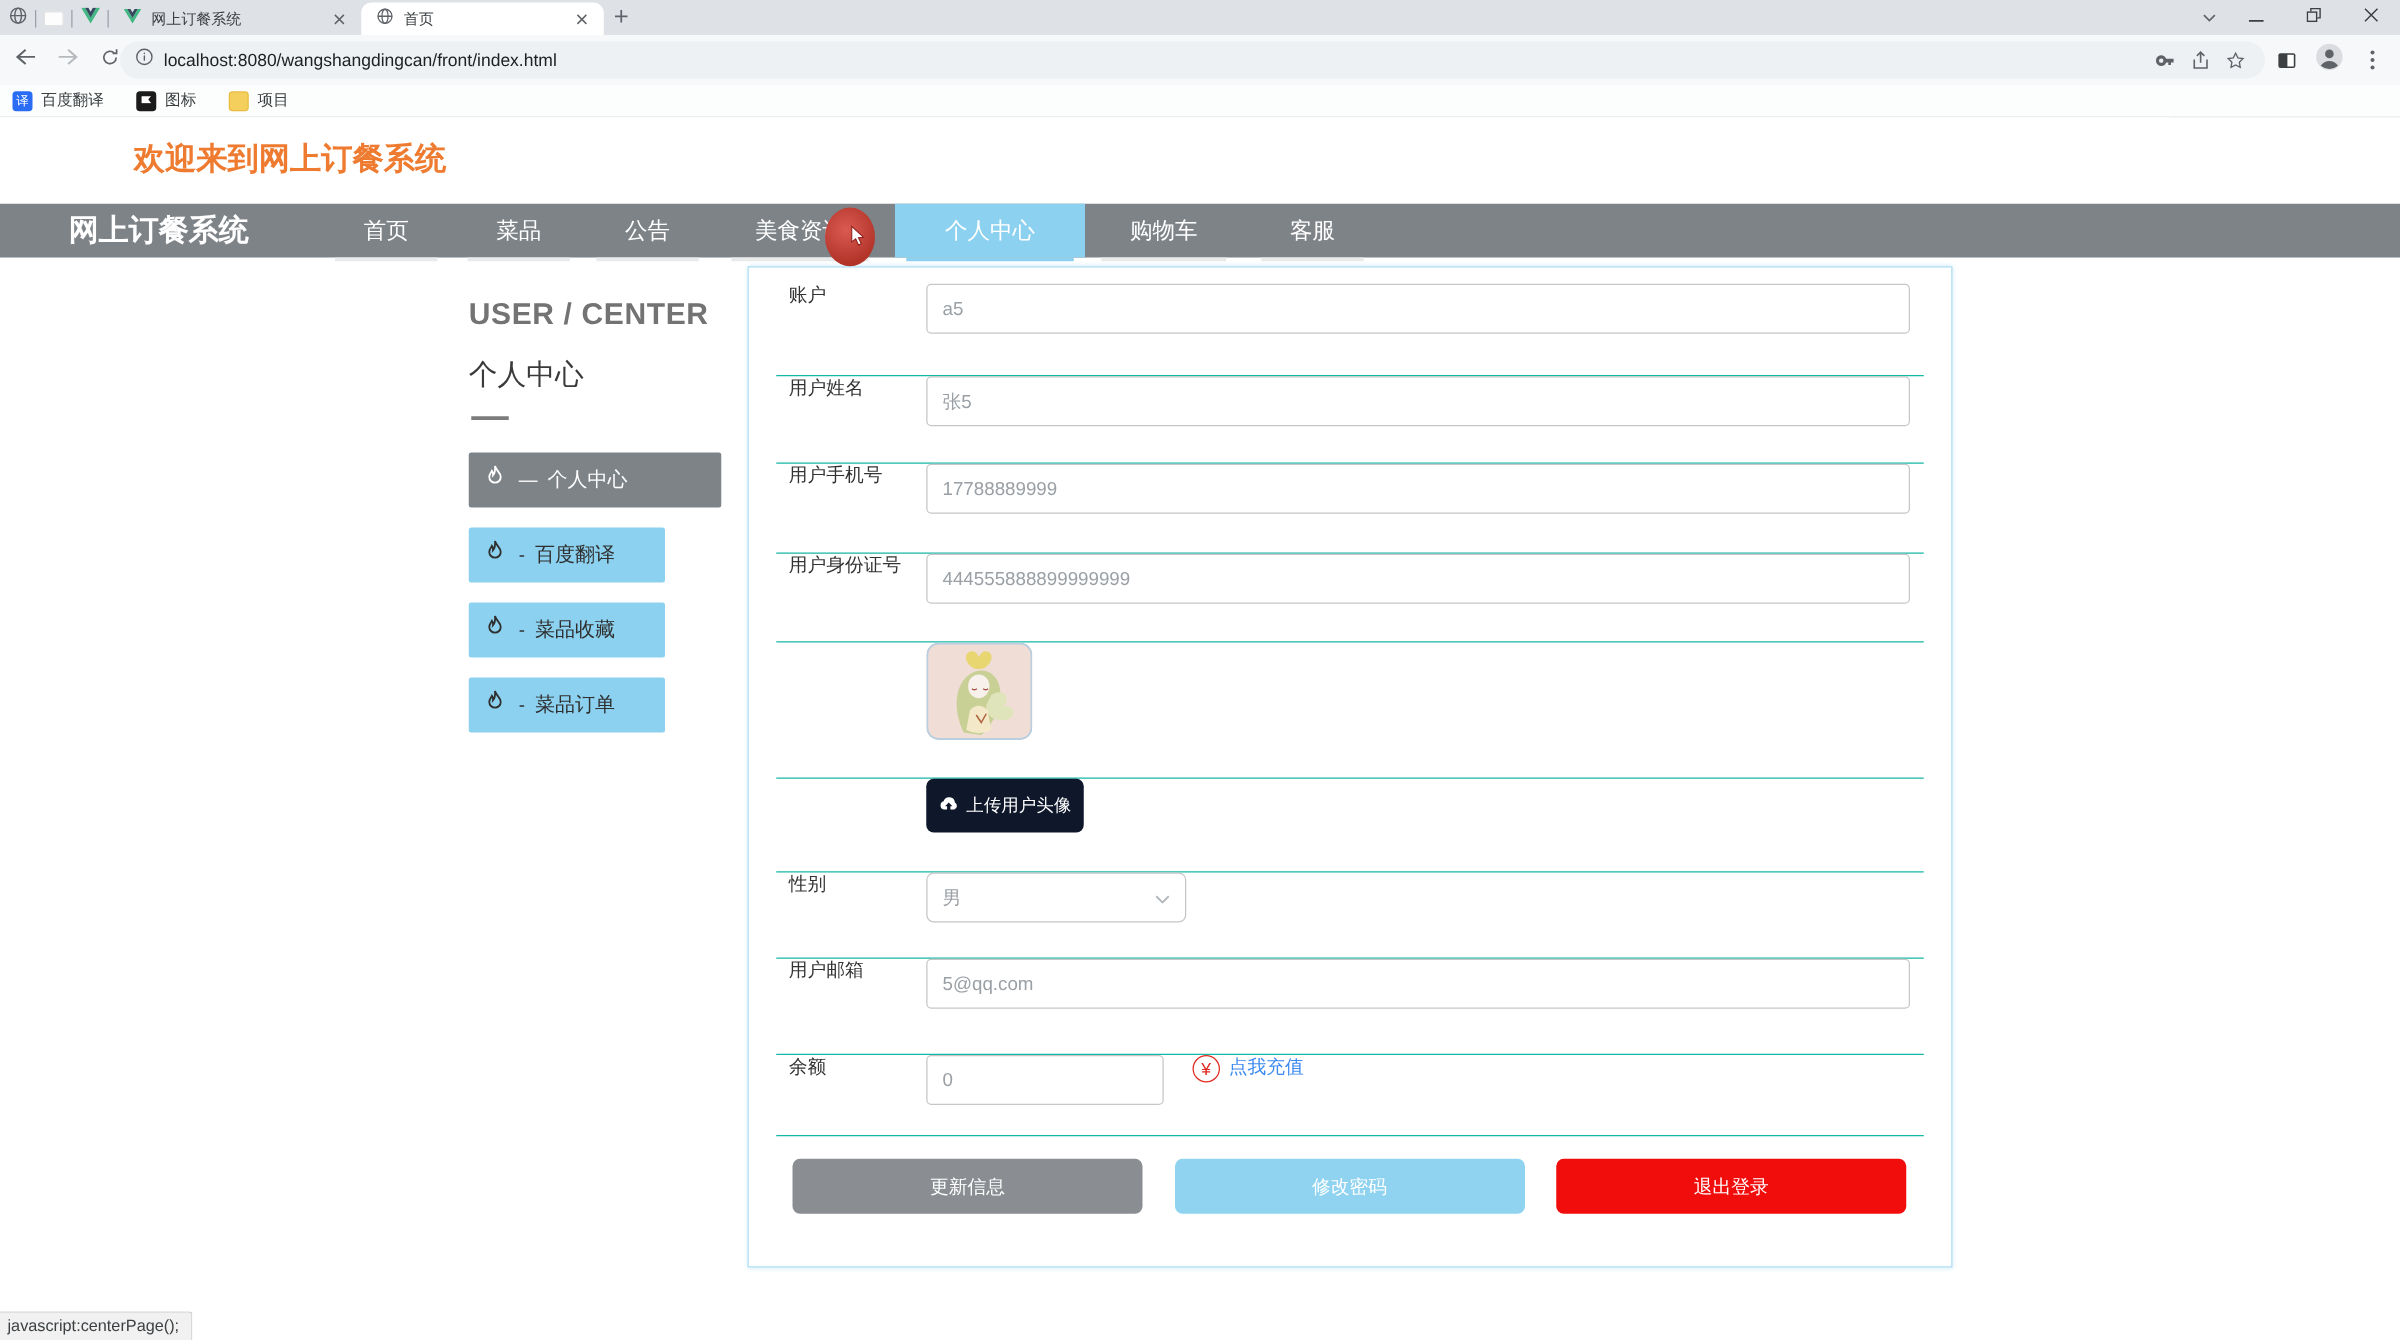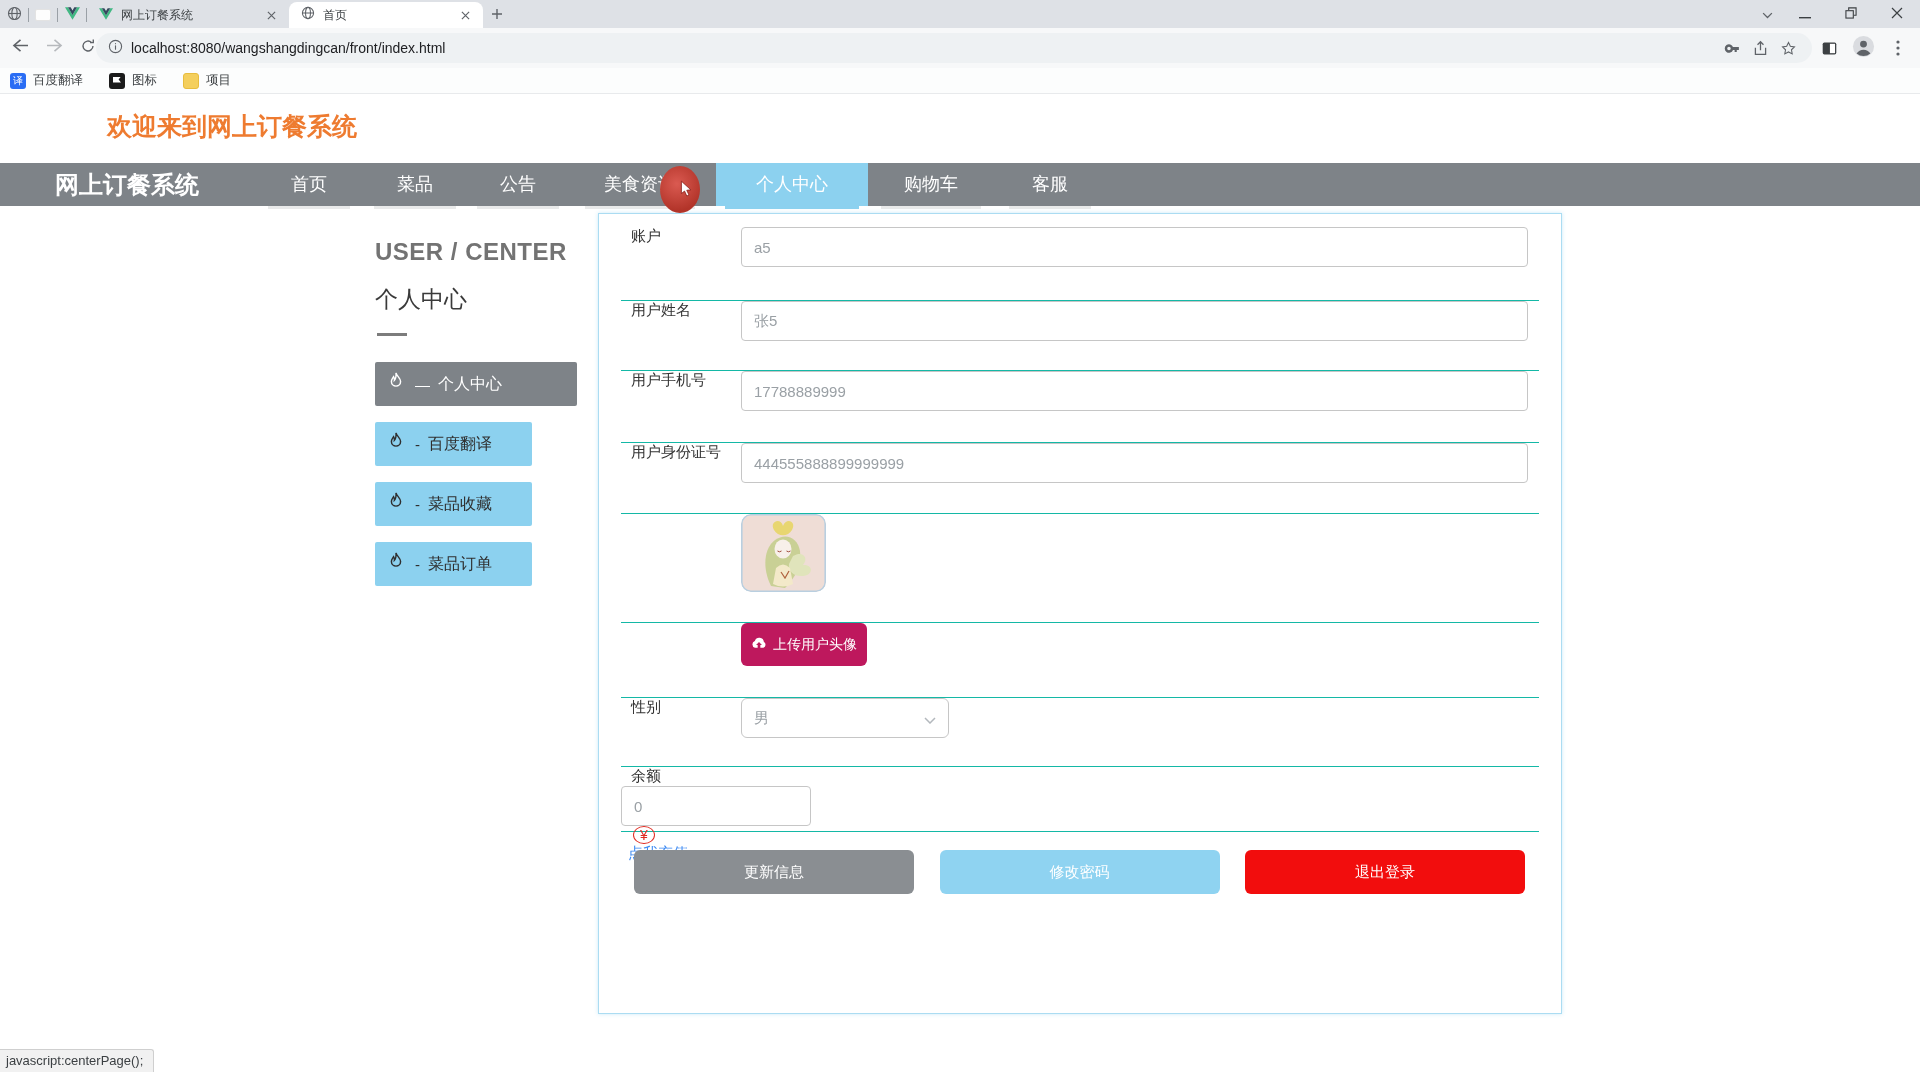--- a/index.html
+++ b/index.html
@@ -80,28 +80,28 @@
   .sb-item.blue { width:157px; background:#8cd1ef; color:#2f2f2f; }
 
   
   .panel { position:absolute; left:598px; top:213px; width:964px; height:801px; background:#fff;
            border:1px solid #abdcf2; box-shadow:0 0 4px rgba(140,209,239,.45); padding-top:13px; }
   .p-row { display:flex; align-items:flex-start; margin:0 22px; border-bottom:1px solid #14b8a6; }
   .p-row.last { border-bottom:none; }
   .p-label { width:120px; padding-left:10px; font-size:15px; color:#333; }
   .r1{height:74px;} .r2{height:70px;} .r3{height:72px;} .r4{height:71px;}
   .r-avatar{height:109px;} .r-upload{height:75px;} .r-gender{height:69px;}
-  .r-email{height:77px;} .r-balance{height:65px;flex-direction:column;}
+  .r-email{height:77px;} .r-balance{height:65px;}
   .r-buttons{height:106px; align-items:flex-start; padding-top:18px; justify-content:space-between;
              margin:0 22px; padding-left:13px; padding-right:14px;}
   .txt-input { flex:1; height:40px; margin-right:11px; border:1px solid #c6c6c6; border-radius:4px;
                padding:0 12px; font-size:15px; color:#9aa0a5; background:#fff; outline:none;
                font-family:"Liberation Sans", sans-serif; }
   .avatar-box { margin-left:120px; width:85px; height:78px; border-radius:10px; overflow:hidden; }
-  .upload-btn { margin-left:120px; width:126px; height:43px; background:#be185d; border:none; border-radius:6px;
+  .upload-btn { margin-left:120px; width:126px; height:43px; background:#0f172a; border:none; border-radius:6px;
                 color:#fff; font-size:14px; display:flex; align-items:center; justify-content:center; gap:6px; }
   .select-box { width:208px; height:40px; border:1px solid #c6c6c6; border-radius:6px; display:flex;
                 align-items:center; padding:0 12px; font-size:15px; color:#9aa0a5; background:#fff; }
   .select-box .sel-val { flex:1; }
   .balance-input { width:190px; flex:none; }
   .yen { width:22px; height:22px; border:1.6px solid #e02a20; border-radius:50%; color:#e02a20;
          font-size:14px; display:flex; align-items:center; justify-content:center; margin-left:12px; }
   .recharge { margin-left:7px; font-size:15px; color:#3d8af2; text-decoration:none; }
   .btn { width:280px; height:44px; border:none; border-radius:6px; color:#fff; font-size:15px; }
   .btn.gray { background:#8a8e92; } .btn.blue { background:#8fd3f1; } .btn.red { background:#f20d0d; }
@@ -410,20 +410,24 @@
       <div class="select-box" role="combobox">
         <span class="sel-val">男</span>
         <span>
           <svg viewBox="0 0 12 7" width="12" height="7" fill="none" stroke="#b3b8bd" stroke-width="1.5">
               <path d="M1 1l5 5 5-5"></path>
             </svg>
         </span>
       </div>
     </div>
 
+    <div class="p-row r-email">
+      <span class="p-label">用户邮箱</span>
+      <input class="txt-input" value="5@qq.com" style="">
+    </div>
 
     <div class="p-row r-balance">
       <span class="p-label">余额</span>
       <input class="txt-input balance-input" value="0" style="">
       <span class="yen">¥</span>
       <a class="recharge" href="#">点我充值</a>
     </div>
 
     <div class="p-row r-buttons last">
       <button class="btn gray">更新信息</button>

